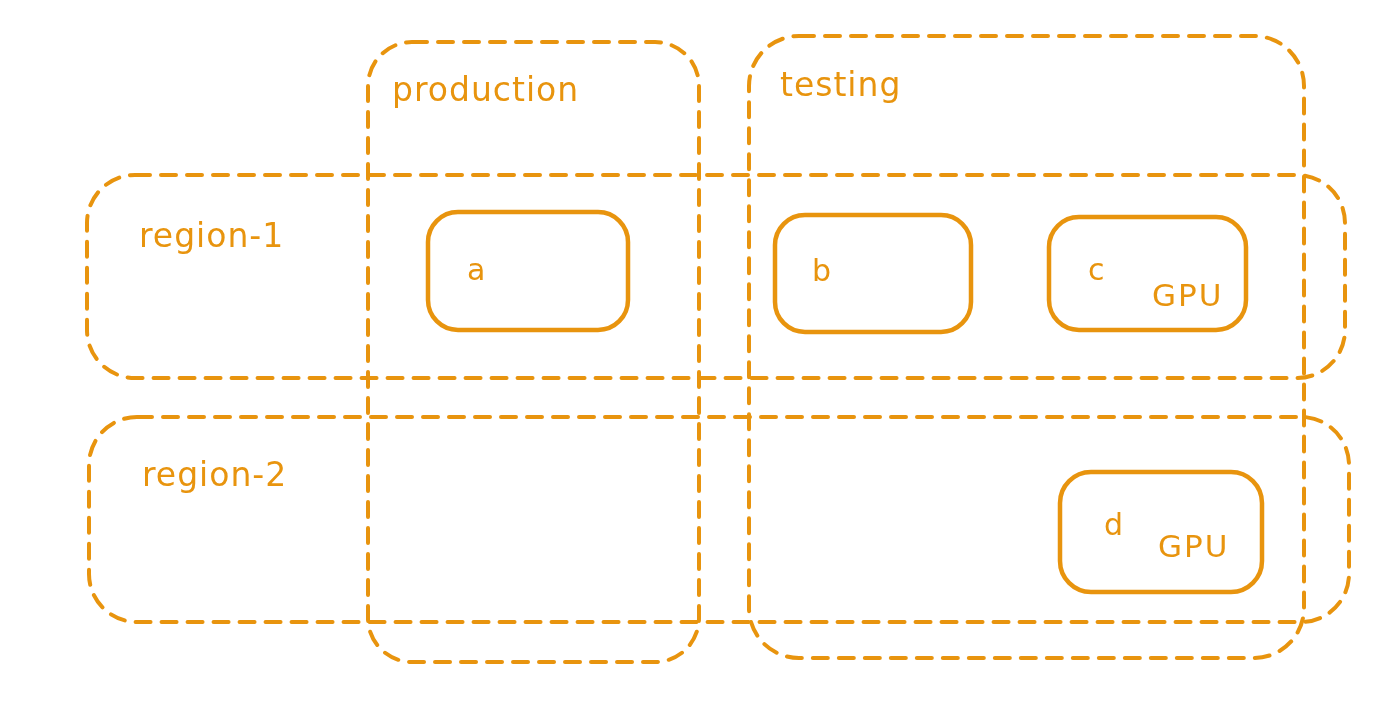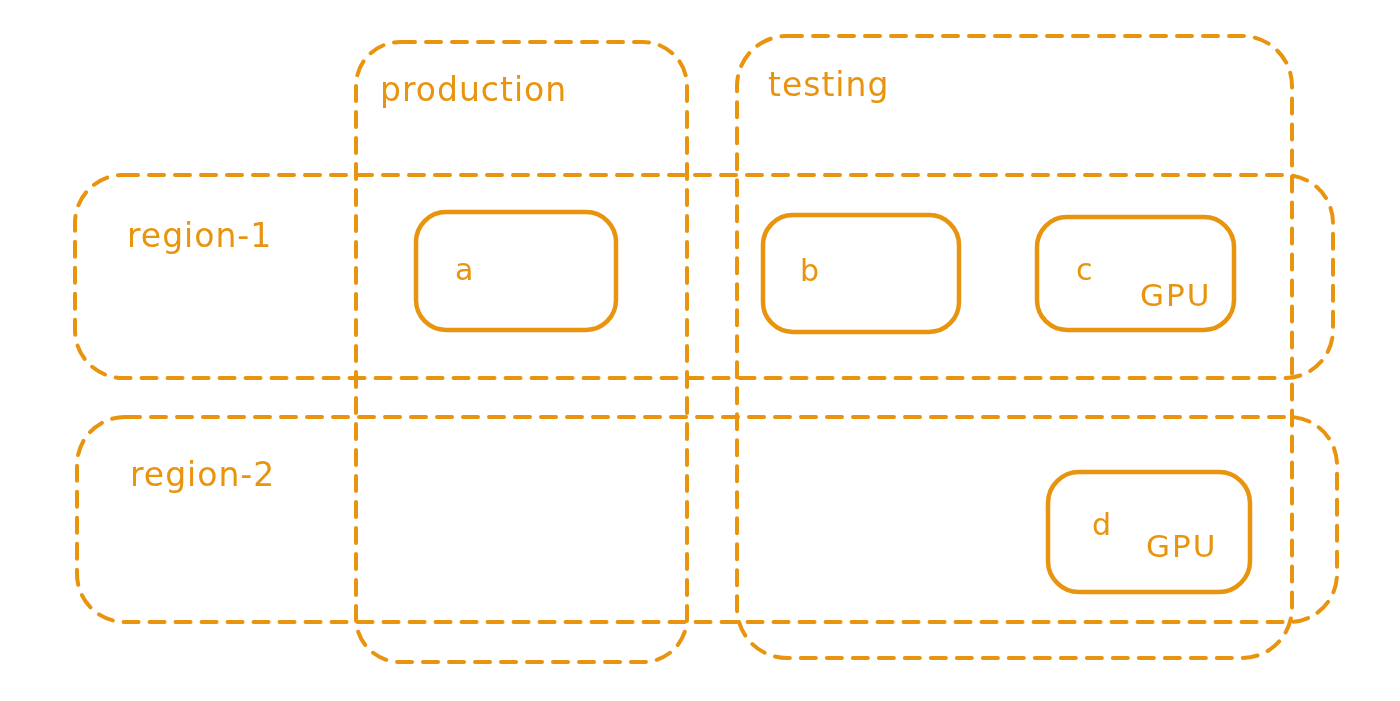--- a/index.html
+++ b/index.html
@@ -12,20 +12,21 @@
     padding: 0;
     background: var(--bg);
   }
   .stage {
     position: relative;
     width: 1400px;
     height: 701px;
     background: var(--bg);
     overflow: hidden;
     font-family: "DejaVu Sans", sans-serif;
+    padding-left: 12px;
   }
   svg { display: block; }
   .zone {
     fill: none;
     stroke: var(--accent);
     stroke-width: 4;
     stroke-dasharray: 15 11;
     stroke-linecap: round;
   }
   .node {

